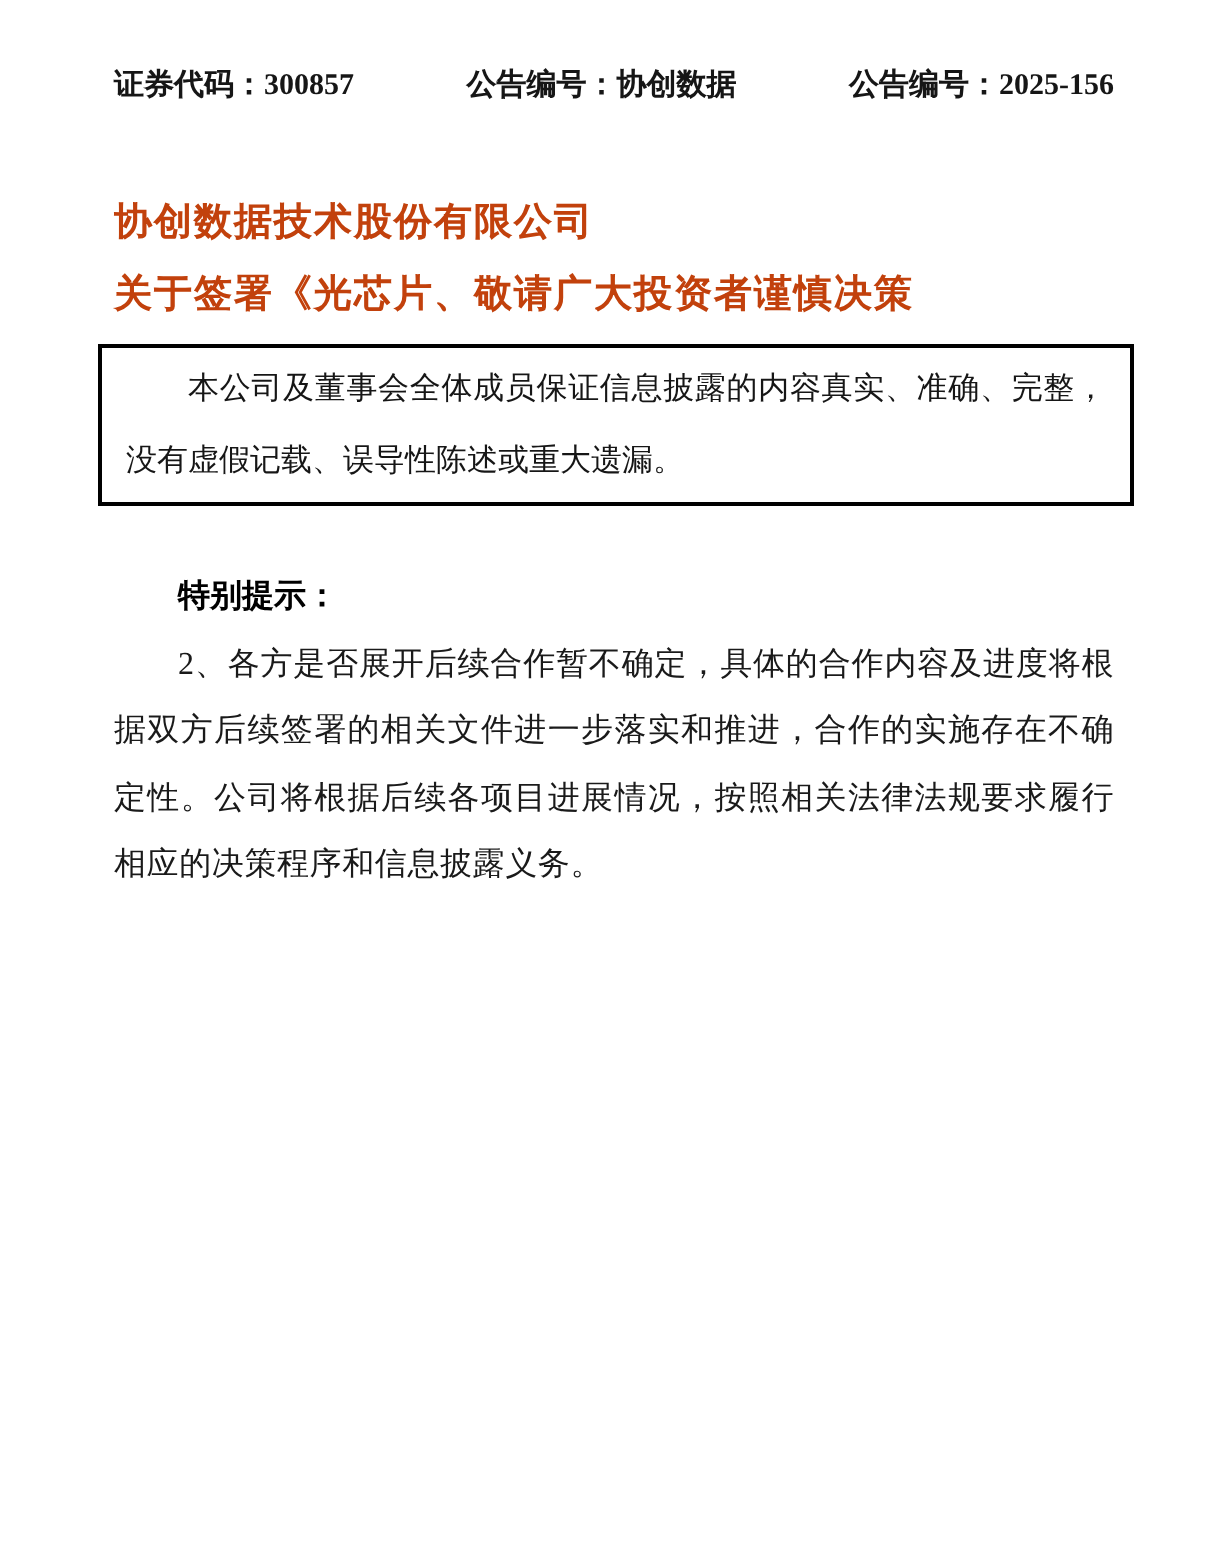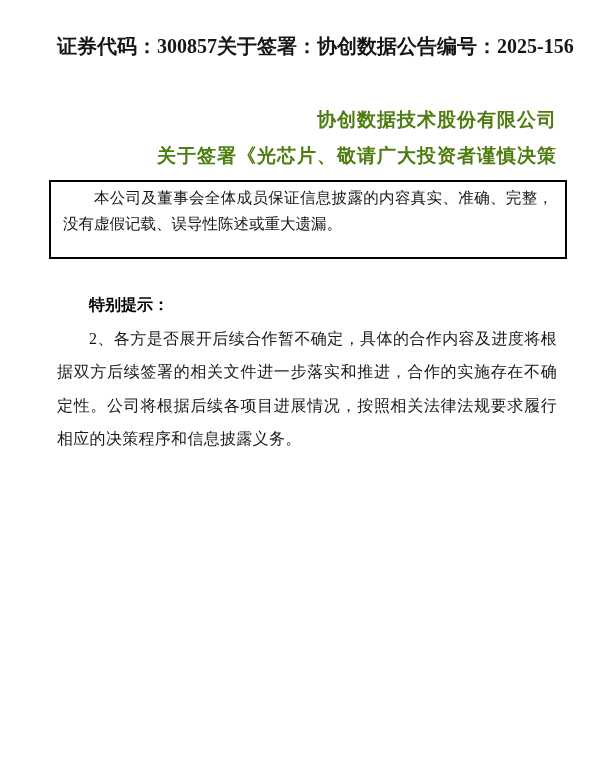--- a/index.html
+++ b/index.html
@@ -11,45 +11,45 @@
     margin: 0 auto;
     background: #ffffff;
     padding: 33px 59px 0 57px;
     overflow: hidden;
     color: #111111;
   }
   .header-row {
     display: flex;
     justify-content: space-between;
     font-family: "Liberation Serif", "DejaVu Serif", serif;
-    font-size: 20px;
+    font-size: 15px;
     font-weight: 600;
     color: #161616;
     white-space: nowrap;
     text-align: center;
   }
   .title-block {
     margin-top: 42px;
   }
   .title-line {
     font-family: "Liberation Sans", "DejaVu Sans", sans-serif;
     font-size: 19px;
     font-weight: bold;
-    text-align: right;
+    text-align: left;
     line-height: 36px;
-    color: #4d7c0f;
+    color: #c2410c;
     letter-spacing: 1px;
   }
   .statement-box {
     margin: 6px -10px 0 -8px;
     border: 2px solid #000000;
-    padding: 3px 12px 20px 12px;
+    padding: 3px 12px 2px 12px;
     font-family: "Liberation Serif", "DejaVu Serif", serif;
     font-size: 15.5px;
-    line-height: 26px;
+    line-height: 36px;
     text-indent: 2em;
     text-align: justify;
     color: #161616;
   }
   .doc-body {
     margin-top: 29px;
     font-family: "Liberation Serif", "DejaVu Serif", serif;
     font-size: 16px;
     line-height: 33.5px;
     text-align: justify;
@@ -67,21 +67,21 @@
     letter-spacing: 0.3px;
   }
 </style>
 </head>
 <body>
 
 <div class="page">
 
   <div class="header-row">
     <span>证券代码：300857</span>
-    <span>关于签署：协创数据</span>
+    <span>公告编号：协创数据</span>
     <span>公告编号：2025-156</span>
   </div>
 
   <div class="title-block">
     <div class="title-line">协创数据技术股份有限公司</div>
     <div class="title-line">关于签署《光芯片、敬请广大投资者谨慎决策</div>
   </div>
 
   <div class="statement-box">
     <p>本公司及董事会全体成员保证信息披露的内容真实、准确、完整，没有虚假记载、误导性陈述或重大遗漏。</p>

